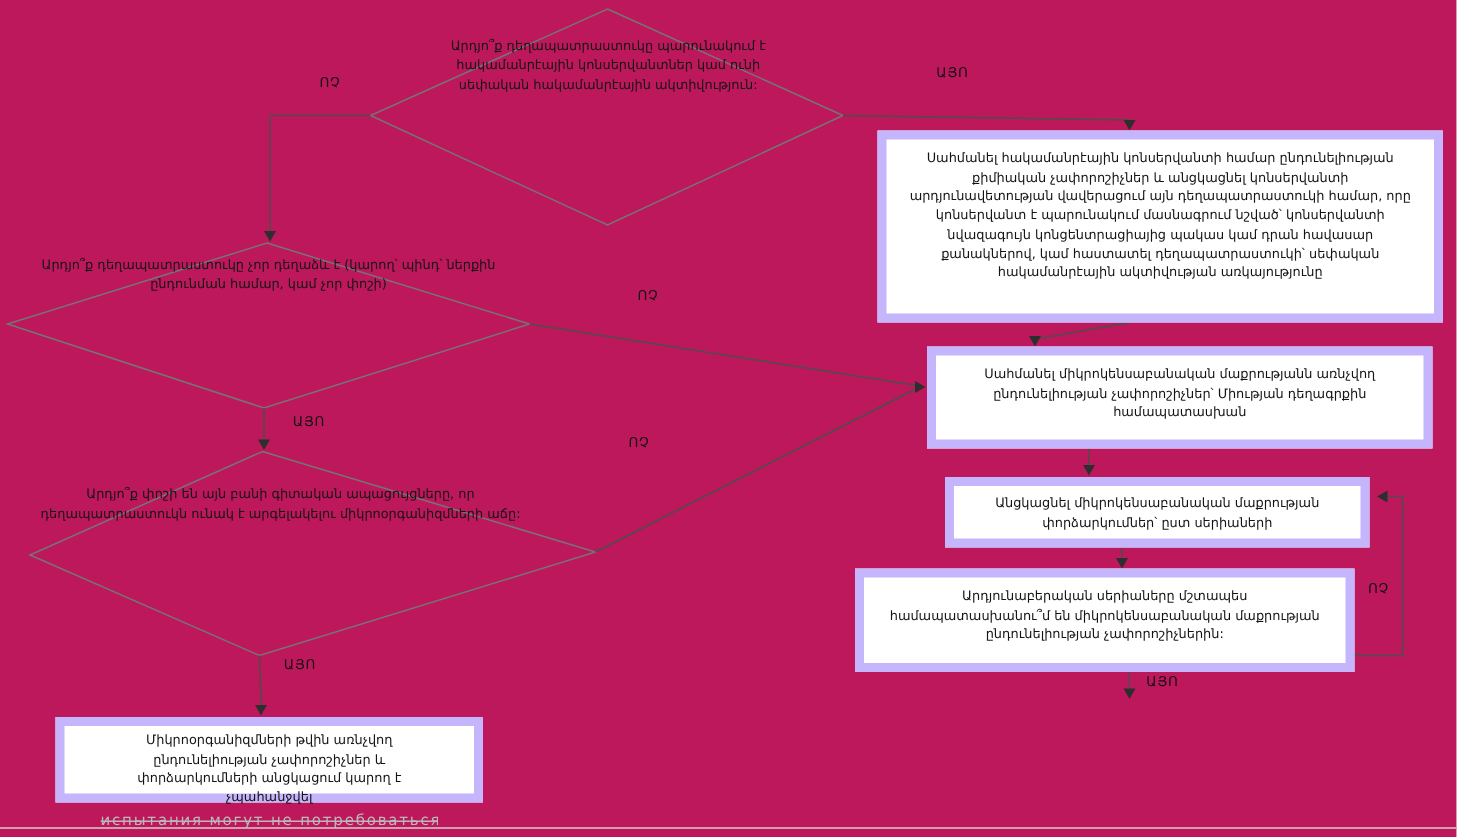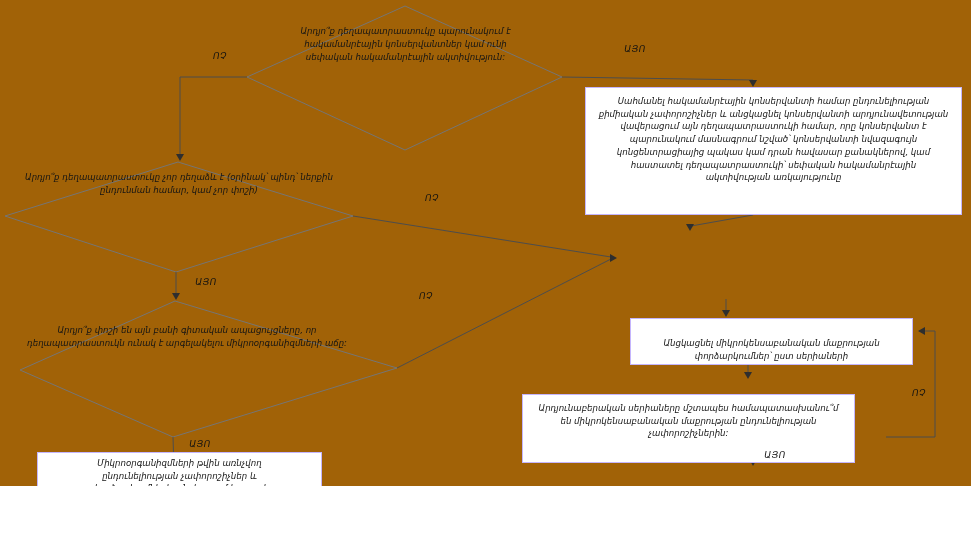--- a/index.html
+++ b/index.html
@@ -1,29 +1,29 @@
 <!DOCTYPE html>
 <html><head>
 <meta charset="utf-8">
 <style>
   html,body{margin:0;padding:0;background:#fff;}
   #canvas{
-    position:relative;width:971px;height:486px;background:#a16207;overflow:hidden;
-    font-family:"DejaVu Sans", sans-serif;color:#1a1a1a;font-style:italic;
+    position:relative;width:971px;height:558px;background:#be185d;overflow:hidden;
+    font-family:"DejaVu Sans", sans-serif;color:#1a1a1a;
   }
   svg.wires{position:absolute;left:0;top:0;width:971px;height:558px;}
   .wire{stroke:#4d4d4d;stroke-width:1;fill:none;}
   .diamond{stroke:#757575;stroke-width:1;fill:none;}
   .ahead{fill:#2e2e2e;stroke:none;}
   .node-text{
     position:absolute;text-align:center;font-size:8.6px;line-height:1.5;
     color:#141414;
   }
   .pbox{
-    position:absolute;box-sizing:border-box;border:1px solid #c4b5fd;background:#ffffff;
+    position:absolute;box-sizing:border-box;border:6px solid #c4b5fd;background:#ffffff;
     text-align:center;font-size:8.6px;line-height:1.48;color:#141414;
     display:block;padding:7px 12px 4px 12px;
   }
   .edge-label{
     position:absolute;width:40px;text-align:center;font-size:9px;color:#111;
     letter-spacing:0.5px;
   }
   .faded-line{
     display:block;margin-top:2px;color:#b9b9b9;text-decoration:line-through;
     font-size:10px;letter-spacing:1.2px;white-space:nowrap;overflow:hidden;
@@ -73,33 +73,34 @@
 
       <polyline class="wire" points="886,437 935,437 935,331 925,331"></polyline>
       <polygon class="ahead" points="925,327 925,335 918,331"></polygon>
 
       <line x1="0" y1="552" x2="971" y2="552" stroke="#d0d0d0" stroke-width="1"></line>
     </g>
   </svg>
 
   <div class="node-text" style="left:283px;top:25px;width:245px;">Արդյո՞ք դեղապատրաստուկը պարունակում է հակամանրէային կոնսերվանտներ կամ ունի սեփական հակամանրէային ակտիվություն:</div>
 
-  <div class="node-text" style="left:10px;top:171px;width:338px;">Արդյո՞ք դեղապատրաստուկը չոր դեղաձև է (օրինակ՝ պինդ՝ ներքին ընդունման համար, կամ չոր փոշի)</div>
+  <div class="node-text" style="left:10px;top:171px;width:338px;">Արդյո՞ք դեղապատրաստուկը չոր դեղաձև է (կարող՝ պինդ՝ ներքին ընդունման համար, կամ չոր փոշի)</div>
 
   <div class="node-text" style="left:22px;top:324px;width:330px;">Արդյո՞ք փոշի են այն բանի գիտական ապացույցները, որ դեղապատրաստուկն ունակ է արգելակելու միկրոօրգանիզմների աճը:</div>
 
   <div class="pbox" style="left:585px;top:87px;width:377px;height:128px;">Սահմանել հակամանրէային կոնսերվանտի համար ընդունելիության քիմիական չափորոշիչներ և անցկացնել կոնսերվանտի արդյունավետության վավերացում այն դեղապատրաստուկի համար, որը կոնսերվանտ է պարունակում մասնագրում նշված՝ կոնսերվանտի նվազագույն կոնցենտրացիայից պակաս կամ դրան հավասար քանակներով, կամ հաստատել դեղապատրաստուկի՝ սեփական հակամանրէային ակտիվության առկայությունը</div>
 
+  <div class="pbox" style="left:618px;top:231px;width:337px;height:68px;">Սահմանել միկրոկենսաբանական մաքրությանն առնչվող ընդունելիության չափորոշիչներ՝ Միության դեղագրքին համապատասխան</div>
 
-  <div class="pbox" style="left:630px;top:318px;width:283px;height:47px;padding-top:18px;">Անցկացնել միկրոկենսաբանական մաքրության փորձարկումներ՝ ըստ սերիաների</div>
+  <div class="pbox" style="left:630px;top:318px;width:283px;height:47px;padding-top:6px;">Անցկացնել միկրոկենսաբանական մաքրության փորձարկումներ՝ ըստ սերիաների</div>
 
-  <div class="pbox" style="left:522px;top:379px;width:333px;height:69px;margin-top:15px;">Արդյունաբերական սերիաները մշտապես համապատասխանու՞մ են միկրոկենսաբանական մաքրության ընդունելիության չափորոշիչներին:</div>
+  <div class="pbox" style="left:570px;top:379px;width:333px;height:69px;">Արդյունաբերական սերիաները մշտապես համապատասխանու՞մ են միկրոկենսաբանական մաքրության ընդունելիության չափորոշիչներին:</div>
 
 
-  <div class="pbox" style="left:37px;top:452px;width:285px;height:57px;padding:4px 24px;">
+  <div class="pbox" style="left:37px;top:478px;width:285px;height:57px;padding:4px 24px;">
     <span>Միկրոօրգանիզմների թվին առնչվող ընդունելիության չափորոշիչներ և փորձարկումների անցկացում կարող է չպահանջվել</span>
     <span class="faded-line">испытания могут не потребоваться</span>
   </div>
 
   <div class="edge-label" style="left:200px;top:51px;">ՈՉ</div>
   <div class="edge-label" style="left:615px;top:44px;">ԱՅՈ</div>
   <div class="edge-label" style="left:412px;top:193px;">ՈՉ</div>
   <div class="edge-label" style="left:186px;top:277px;">ԱՅՈ</div>
   <div class="edge-label" style="left:406px;top:291px;">ՈՉ</div>
   <div class="edge-label" style="left:180px;top:439px;">ԱՅՈ</div>

